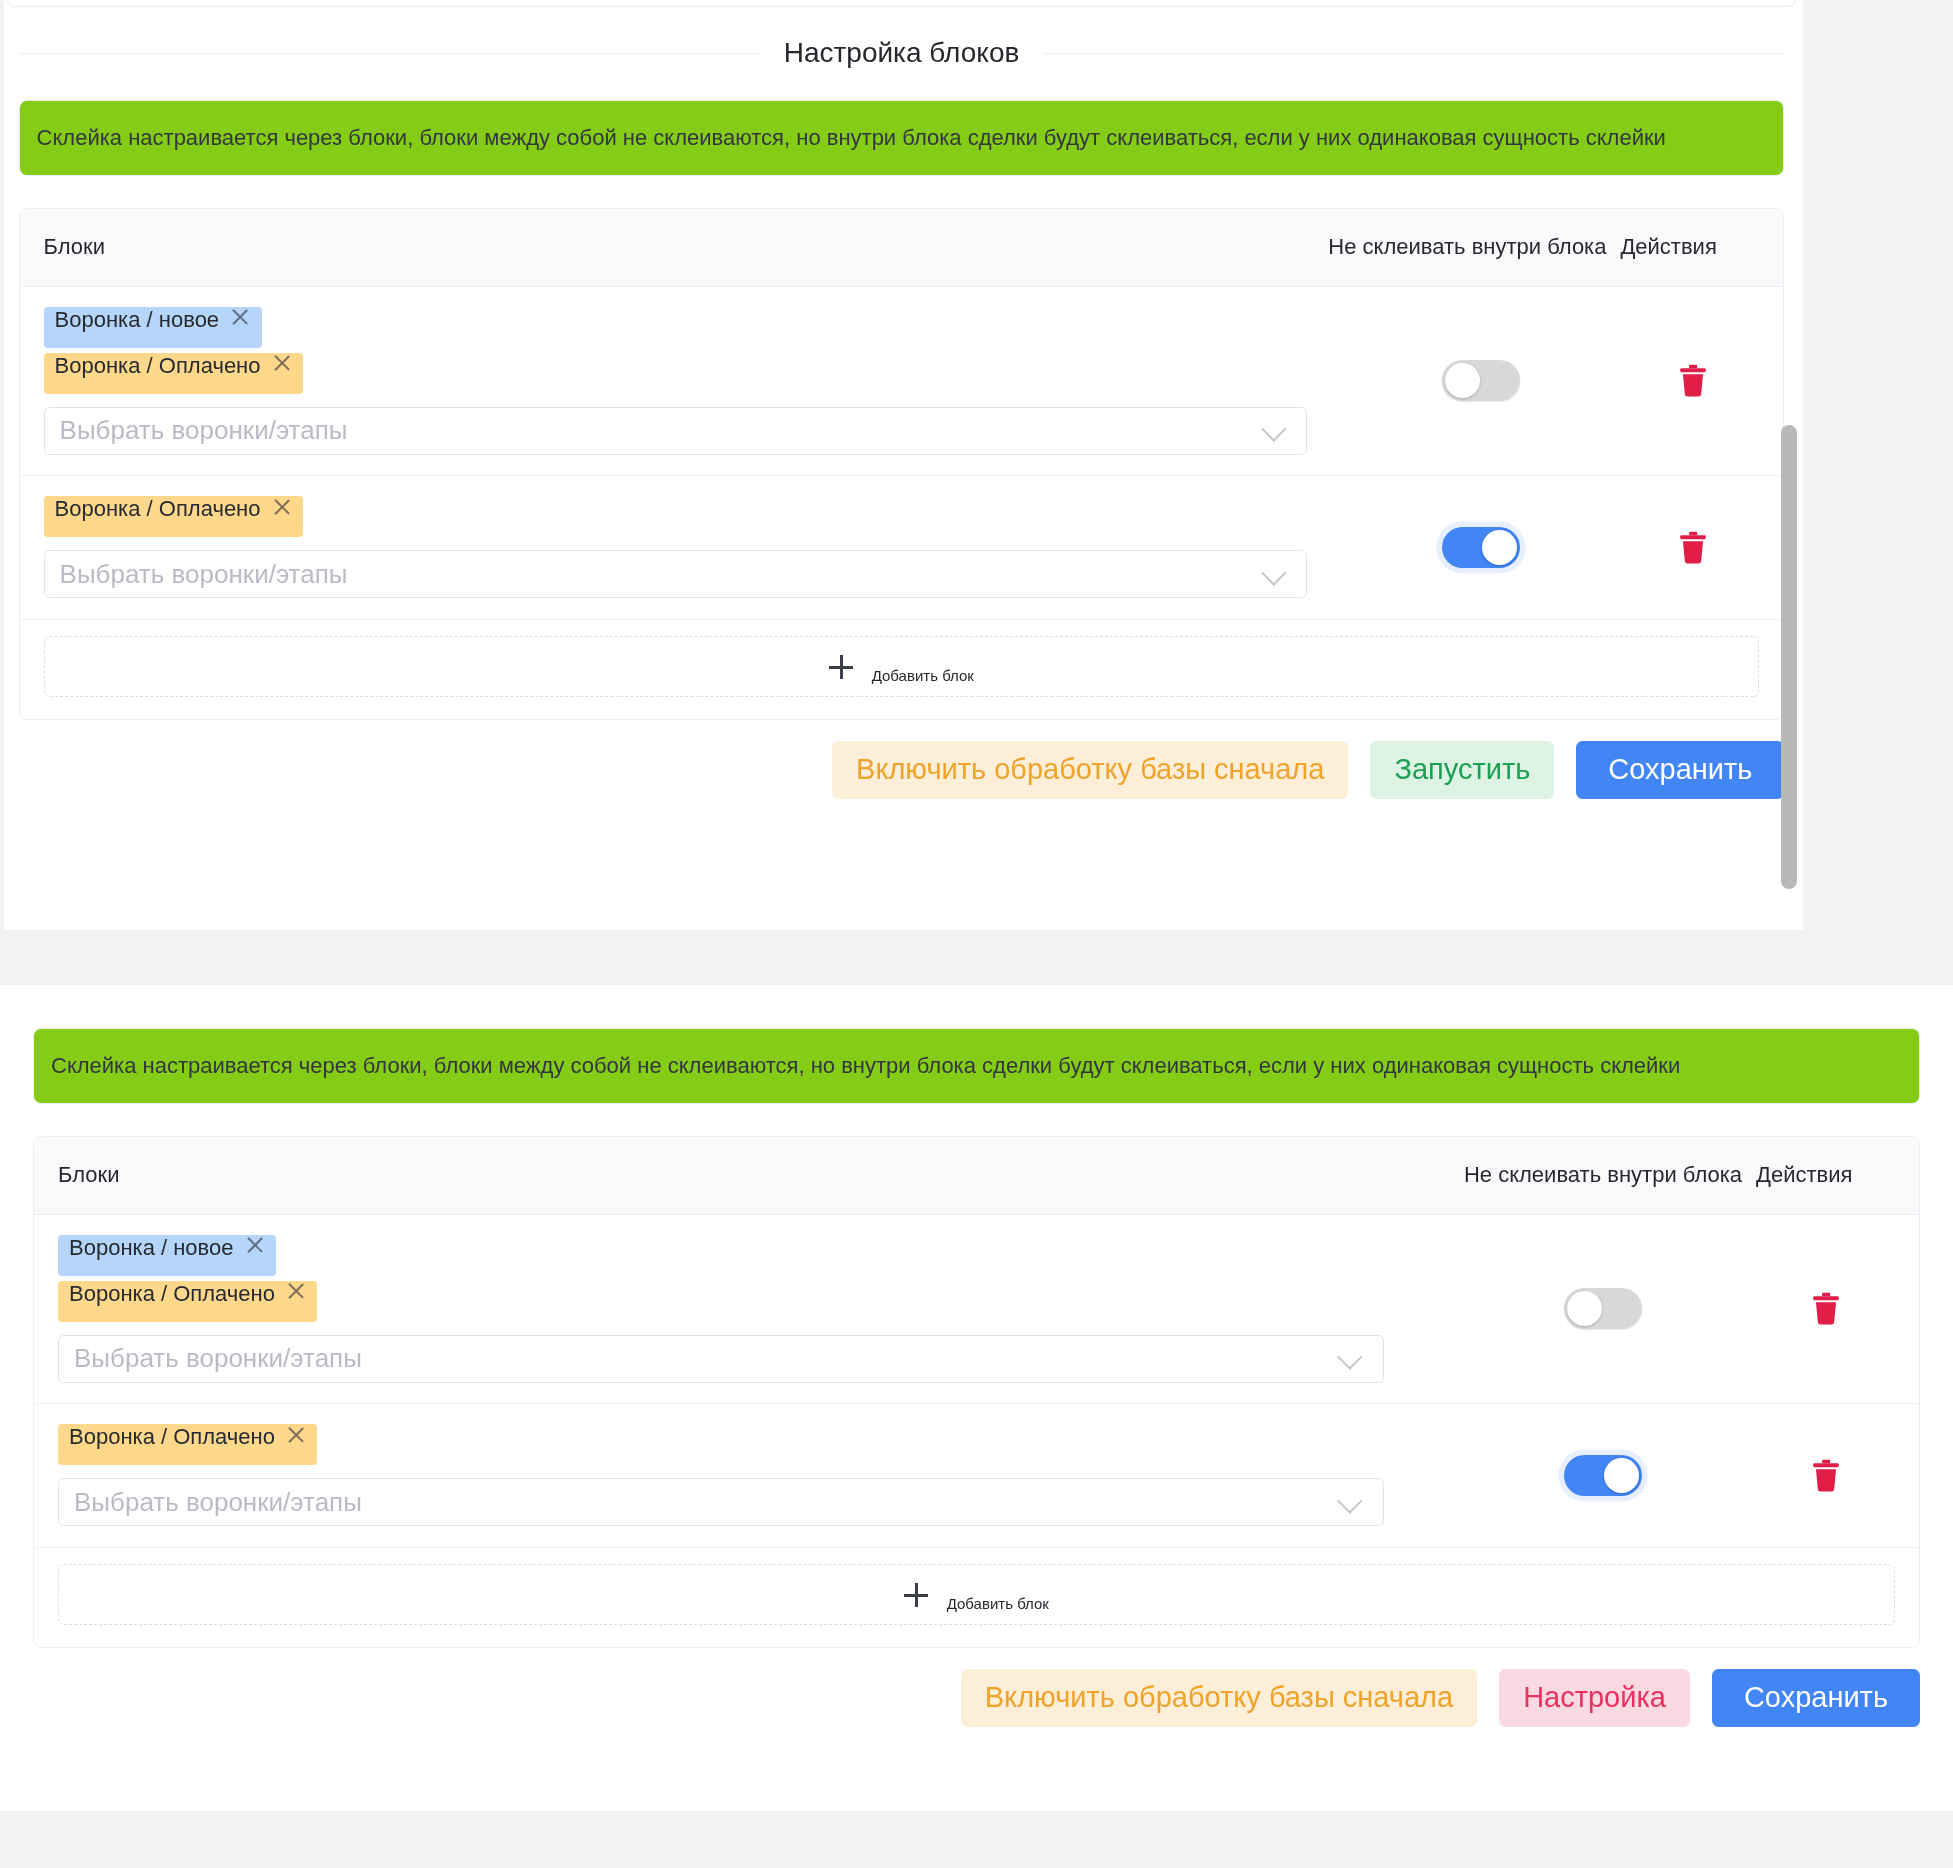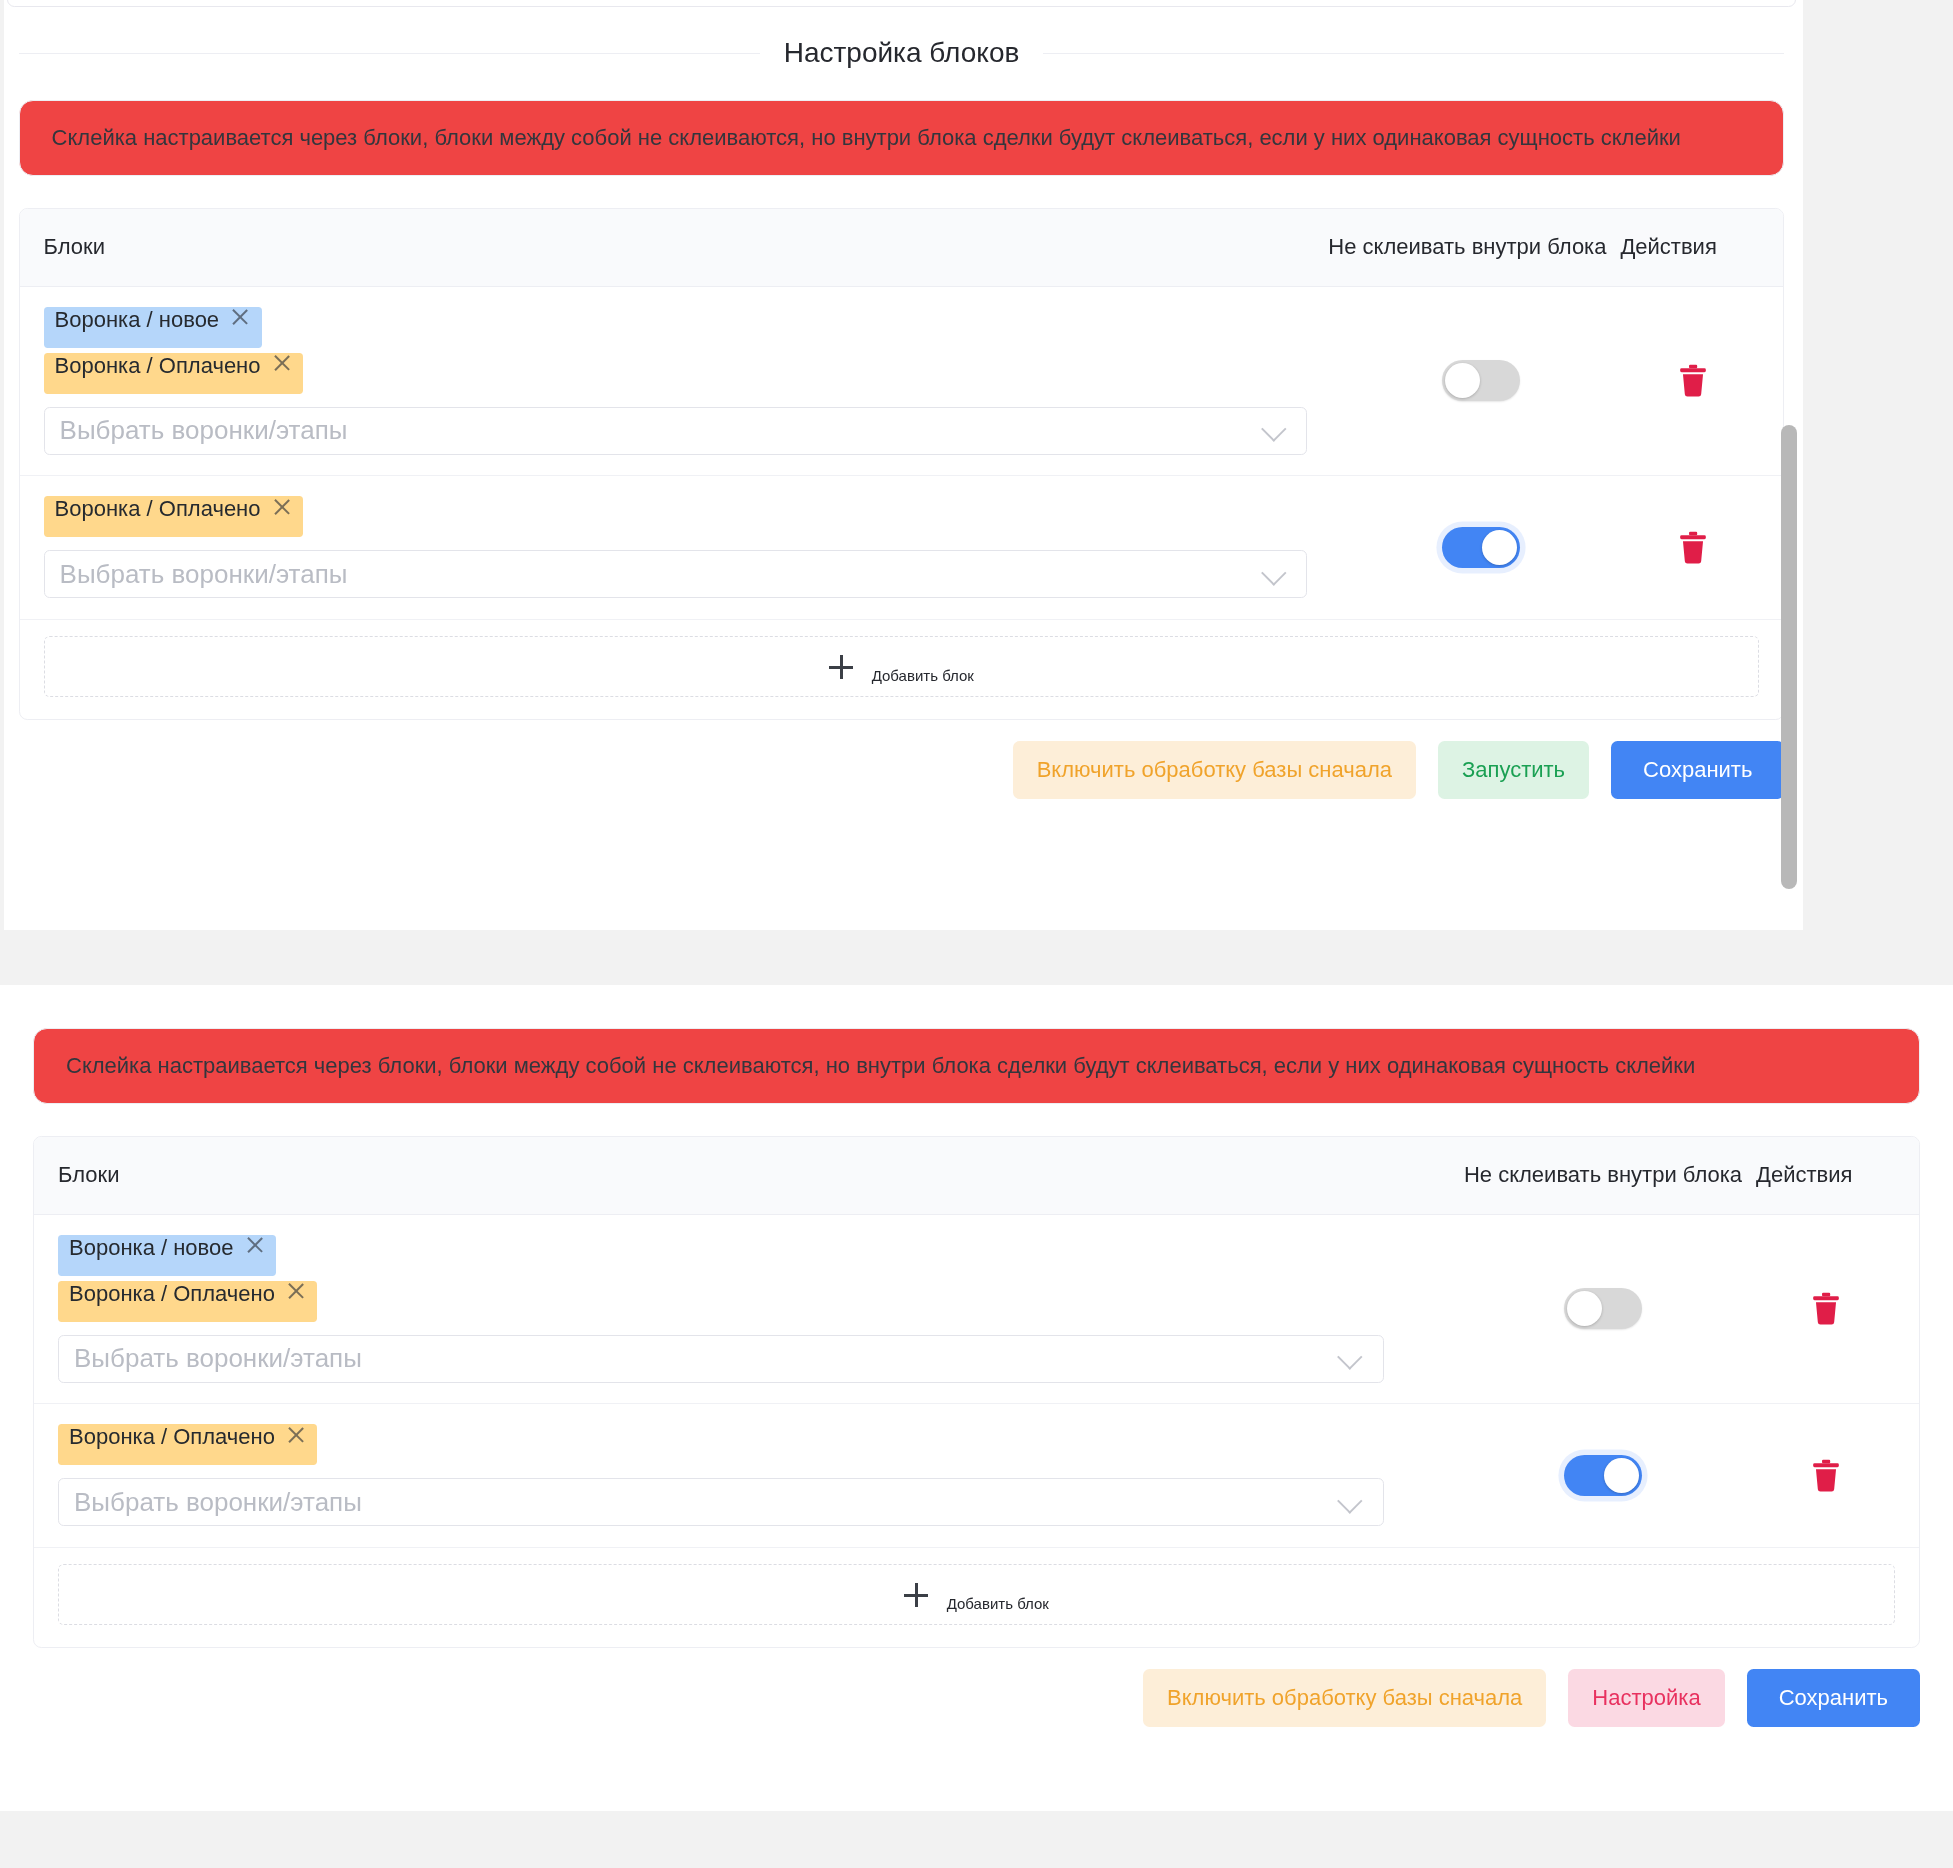--- a/index.html
+++ b/index.html
@@ -59,24 +59,24 @@
   }
   .divider-title .line { flex: 1 1 auto; height: 0.9px; background: #edeef3; }
   .divider-title .txt {
     padding: 0 24px;
     font-size: 28px; color: #26282e; white-space: nowrap;
   }
 
   
   .info-strip {
     margin: 31px 18.6px 0 18.6px;
-    background: #ef4444;
+    background: #84cc16;
     border: 0.9px solid #edeef3;
-    border-radius: 14px;
-    padding: 22px 32px;
+    border-radius: 8px;
+    padding: 22px 17px;
     font-size: 22px;
     color: #33363d;
     line-height: 1.35;
   }
 
   
   .blocks-card {
     margin: 32px 18.6px 0 18.6px;
     border: 0.9px solid #edeef3;
     border-radius: 8.3px;
@@ -193,21 +193,21 @@
     gap: 22px;
     padding: 20.4px 18.6px 24px 18.6px;
   }
   .action-bar .note {
     margin-right: auto;
     font-size: 37px; color: #ff3b30; padding-left: 74px;
   }
   .btn {
     border: none; border-radius: 6.5px;
     font-family: "Liberation Sans", "DejaVu Sans", sans-serif;
-    font-size: 22px; cursor: pointer;
+    font-size: 29px; cursor: pointer;
     height: 58px; padding: 0 24px;
     display: inline-flex; align-items: center; justify-content: center;
     white-space: nowrap;
   }
   .btn-warning { background: #fdeed8; color: #f0a32b; }
   .btn-success { background: #ddf3e4; color: #1aa053; }
   .btn-danger  { background: #fbd9e3; color: #e8315f; }
   .btn-primary { background: #4285f4; color: #ffffff; padding: 0 32px; }
 
   

